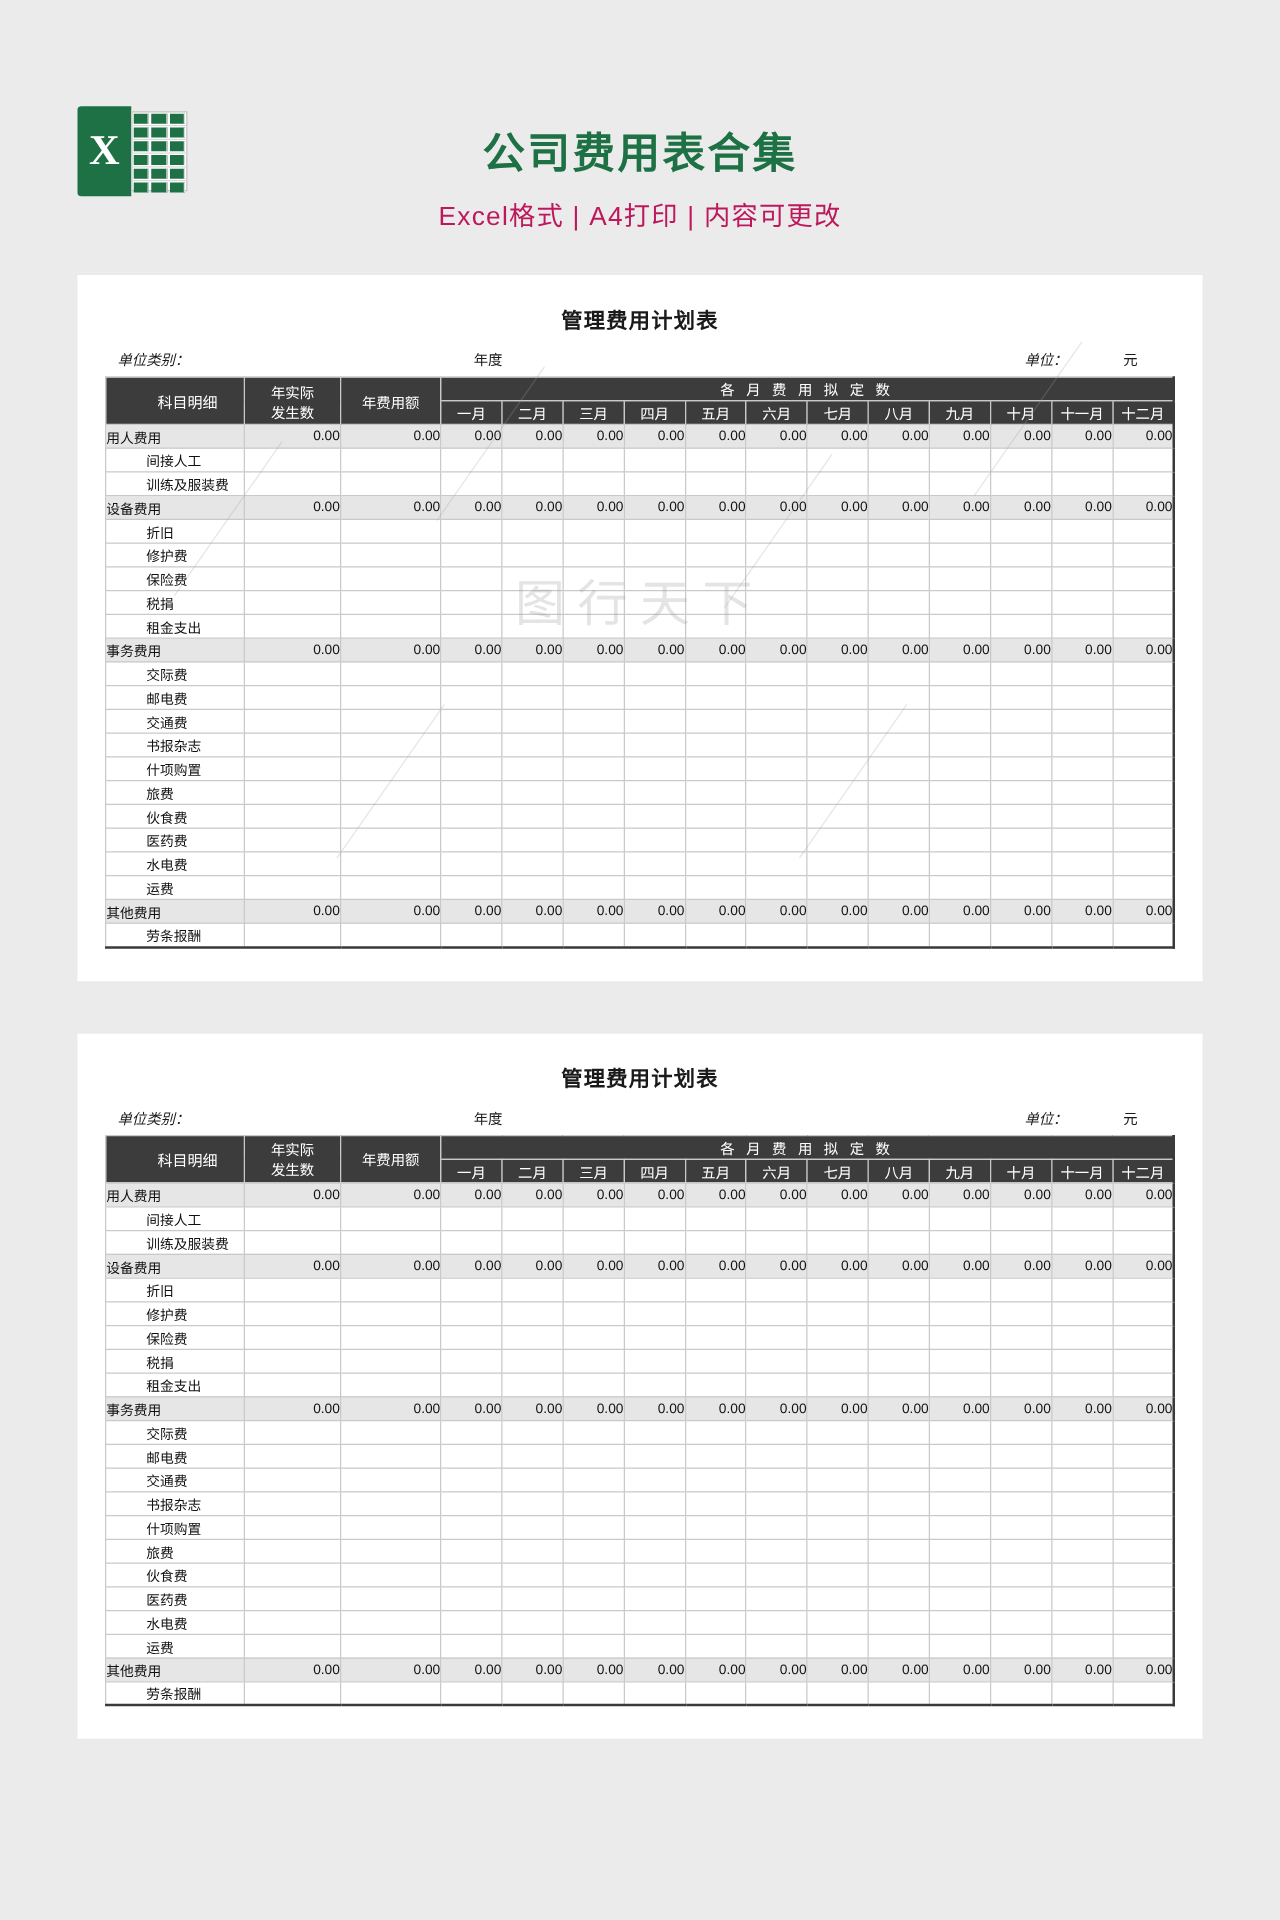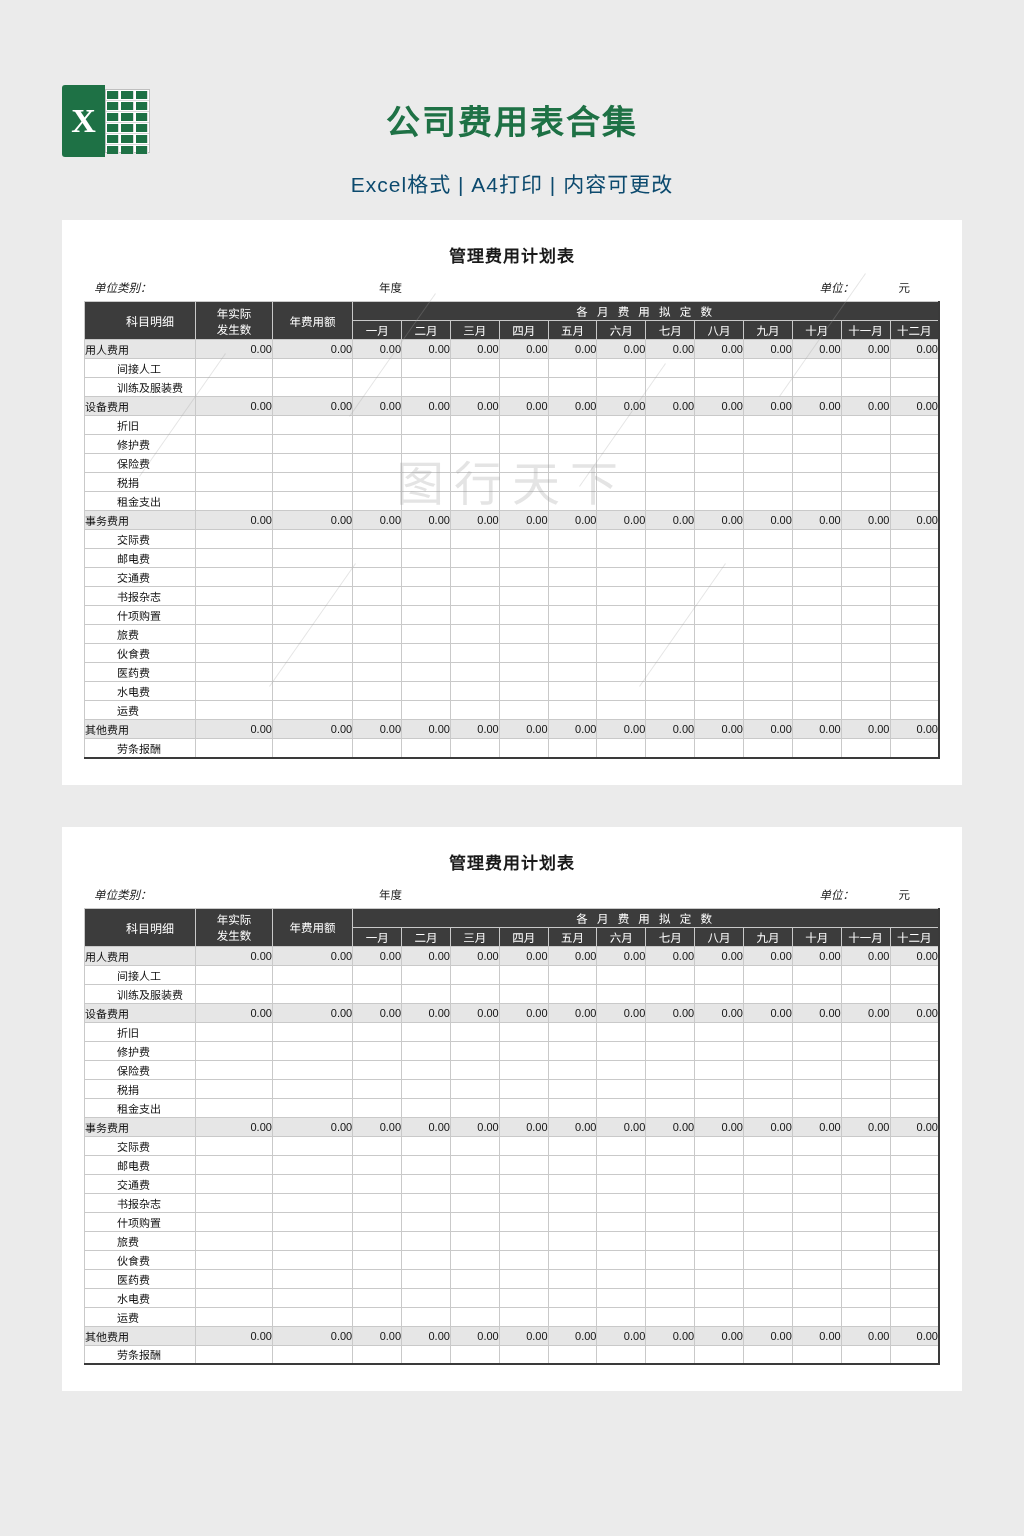--- a/index.html
+++ b/index.html
@@ -72,23 +72,22 @@
     font-weight: bold;
     color: #1e7145;
     letter-spacing: 2px;
   }
   .title-sub {
     position: absolute;
     left: 0; right: 0;
     top: 156px;
     text-align: center;
     font-size: 21px;
-    color: #0c4a6e;
+    color: #be185d;
     letter-spacing: 1px;
-    margin-top: 12px;
   }
 
   
   .sheet {
     position: relative;
     background: #ffffff;
     margin: 0 auto;
     width: 900px;
     padding: 22px 0 26px 0;
     box-sizing: border-box;
@@ -158,21 +157,21 @@
   
   table.ws tr > *:last-child { border-right: 2px solid #3a3a3a; }
   table.ws tbody tr:last-child > * { border-bottom: 2px solid #3a3a3a; }
 
   
   .watermark {
     position: absolute;
     left: 50%;
     top: 46%;
     transform: translate(-50%, -50%);
-    font-size: 48px;
+    font-size: 40px;
     color: rgba(150,150,150,0.26);
     font-family: "Liberation Serif", "DejaVu Serif", serif;
     letter-spacing: 10px;
     pointer-events: none;
     white-space: nowrap;
   }
   .wm-slashes {
     position: absolute;
     left: 0; top: 0; right: 0; bottom: 0;
     pointer-events: none;

